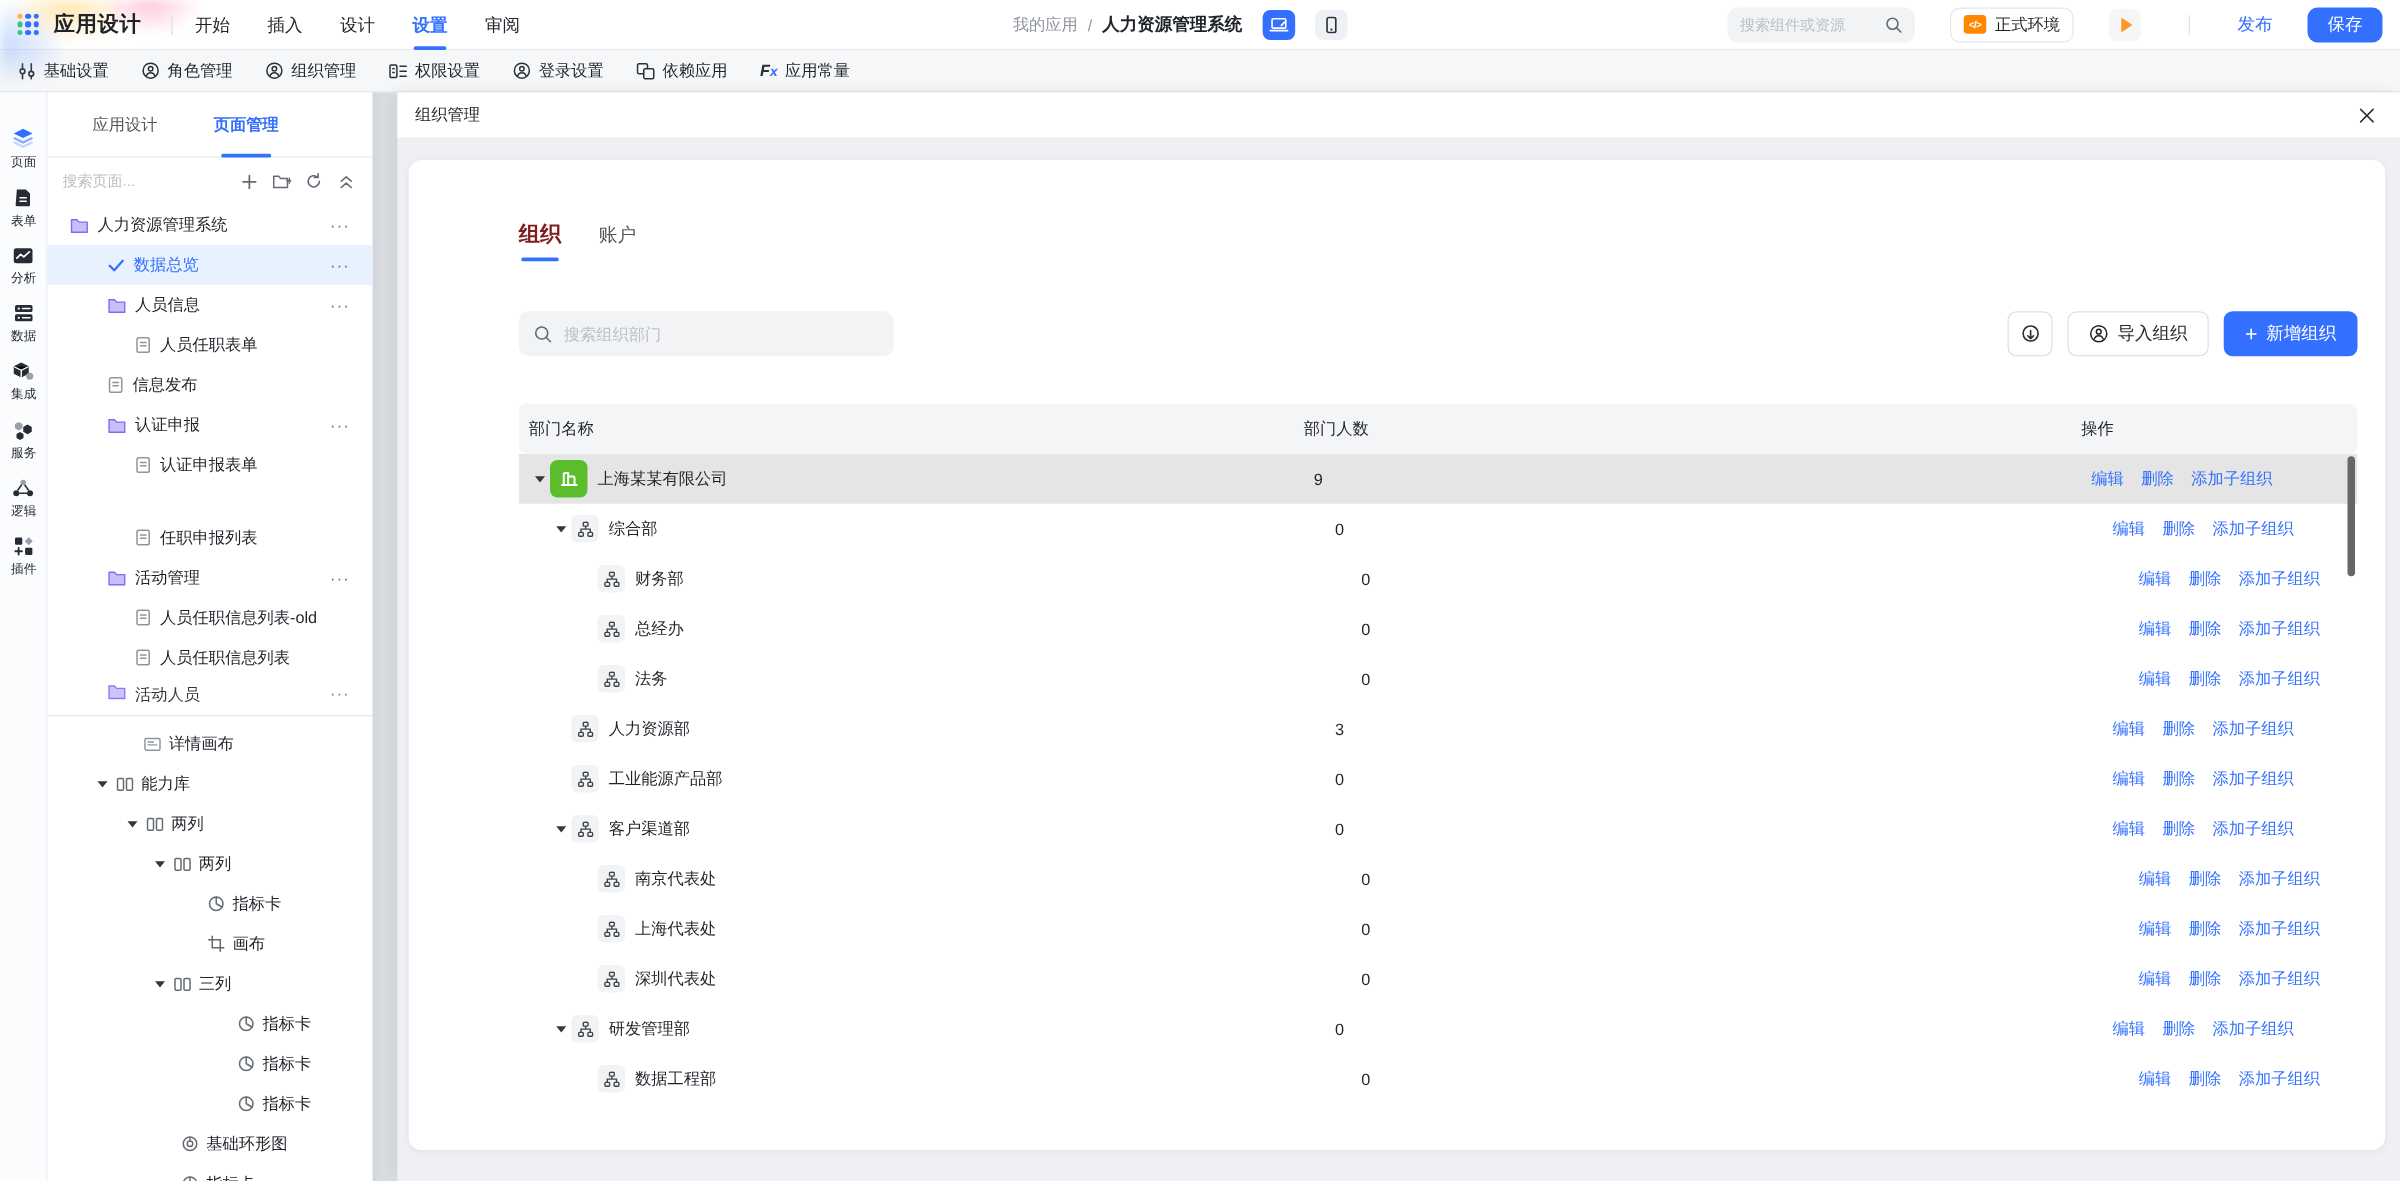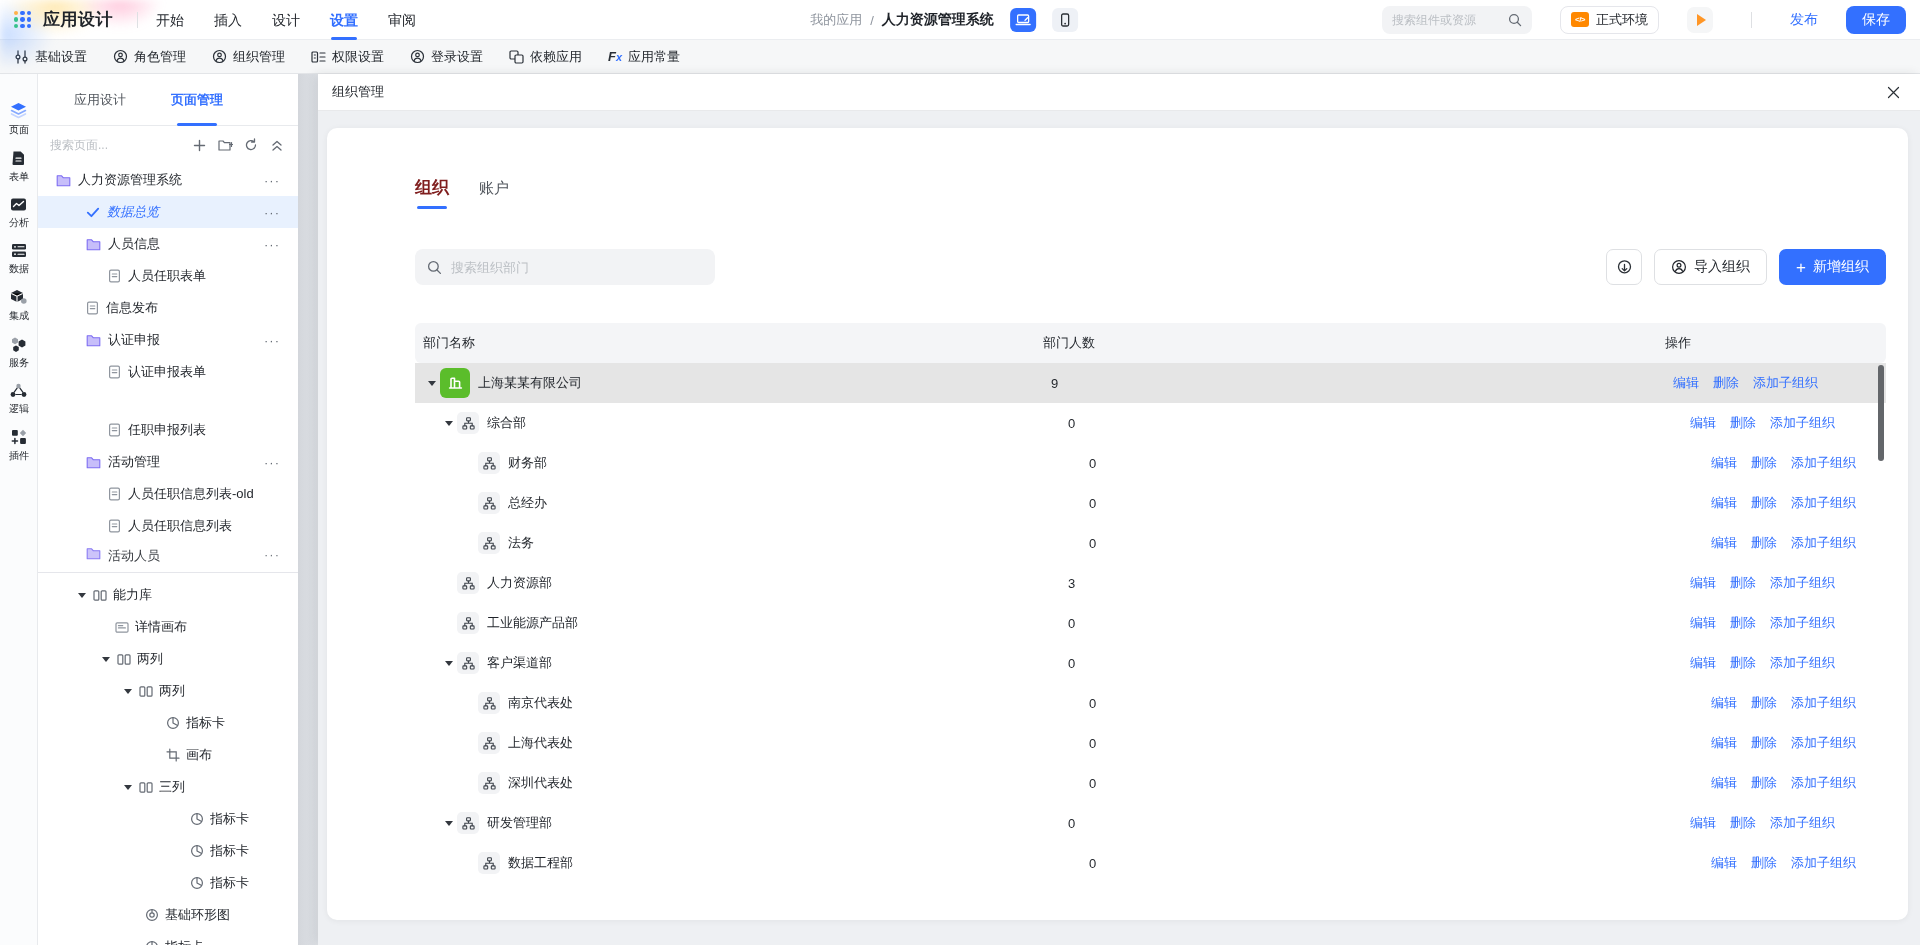--- a/index.html
+++ b/index.html
@@ -66,21 +66,21 @@
   .side-tab.active { color:#3370ff; font-weight:600; }
   .side-tab.active::after { content:''; position:absolute; bottom:0; left:50%; transform:translateX(-50%); width:40px; height:3px; border-radius:2px; background:#3370ff; }
   .side-search { height:38px; display:flex; align-items:center; padding:0 12px; gap:8px; flex:none; }
   .side-search input { flex:1; min-width:0; border:0; outline:0; font-size:12px; color:#1f2329; font-family:inherit; }
   .side-search input::placeholder { color:#bbbfc4; }
   .mini-ic { width:18px; height:18px; display:flex; align-items:center; justify-content:center; color:#646a73; cursor:pointer; border-radius:4px; }
   .tree { flex:none; }
   .tree-row { height:32px; display:flex; align-items:center; gap:7px; cursor:pointer; padding-right:10px; position:relative; }
   .tree-row .lbl { font-size:13px; white-space:nowrap; overflow:hidden; text-overflow:ellipsis; flex:1; }
   .tree-row.active { background:#e8f1fe; }
-  .tree-row.active .lbl { color:#3370ff;font-style:italic; }
+  .tree-row.active .lbl { color:#3370ff; }
   .tree-row .more { margin-left:auto; color:#646a73; font-size:13px; letter-spacing:1px; padding-right:8px; flex:none; }
   .tree-row.clipped { height:20px; overflow:hidden; align-items:flex-start; padding-top:5px; opacity:.9; }
   .side-div { border-top:1px solid #e5e6eb; margin:10px 0 6px; flex:none; }
   .outline .tree-row { gap:6px; }
   .caret-slot { width:10px; flex:none; display:flex; justify-content:center; }
   .caret-slot.show::before { content:''; width:0; height:0; border-left:4px solid transparent; border-right:4px solid transparent; border-top:5px solid #33383f; }
   .tico { flex:none; display:flex; align-items:center; justify-content:center; }
 
   
   .gap-strip { width:20px; background:linear-gradient(90deg,#d3d6db,#e0e3e8); }
@@ -520,40 +520,40 @@
           <span class="lbl">活动人员</span>
           <span class="more">···</span>
         </div>
 
     </div>
 
     <div class="side-div"></div>
 
     <div class="tree outline">
 
+        <div class="tree-row" style="padding-left: 77px;">
+
+          <span class="tico icn-canvas">
+            <svg width="14" height="13" viewBox="0 0 14 13">
+              <rect x="1" y="1.8" width="12" height="9.4" rx="1.2" fill="none" stroke="#8f959e" stroke-width="1.2"></rect>
+              <path d="M3.4 4.6h4.4M3.4 6.9h7" stroke="#8f959e" stroke-width="1.1" stroke-linecap="round"></path>
+            </svg>
+          </span>
+          <span class="lbl">详情画布</span>
+        </div>
+
         <div class="tree-row" style="padding-left: 39px;">
           <span class="caret-slot show"></span>
           <span class="tico icn-columns">
             <svg width="14" height="13" viewBox="0 0 14 13">
               <rect x="1" y="1.8" width="4.8" height="9.4" rx="1" fill="none" stroke="#646a73" stroke-width="1.2"></rect>
               <rect x="8.2" y="1.8" width="4.8" height="9.4" rx="1" fill="none" stroke="#646a73" stroke-width="1.2"></rect>
             </svg>
           </span>
           <span class="lbl">能力库</span>
-        </div>
-
-        <div class="tree-row" style="padding-left: 77px;">
-
-          <span class="tico icn-canvas">
-            <svg width="14" height="13" viewBox="0 0 14 13">
-              <rect x="1" y="1.8" width="12" height="9.4" rx="1.2" fill="none" stroke="#8f959e" stroke-width="1.2"></rect>
-              <path d="M3.4 4.6h4.4M3.4 6.9h7" stroke="#8f959e" stroke-width="1.1" stroke-linecap="round"></path>
-            </svg>
-          </span>
-          <span class="lbl">详情画布</span>
         </div>
 
         <div class="tree-row" style="padding-left: 63px;">
           <span class="caret-slot show"></span>
           <span class="tico icn-columns">
             <svg width="14" height="13" viewBox="0 0 14 13">
               <rect x="1" y="1.8" width="4.8" height="9.4" rx="1" fill="none" stroke="#646a73" stroke-width="1.2"></rect>
               <rect x="8.2" y="1.8" width="4.8" height="9.4" rx="1" fill="none" stroke="#646a73" stroke-width="1.2"></rect>
             </svg>
           </span>

